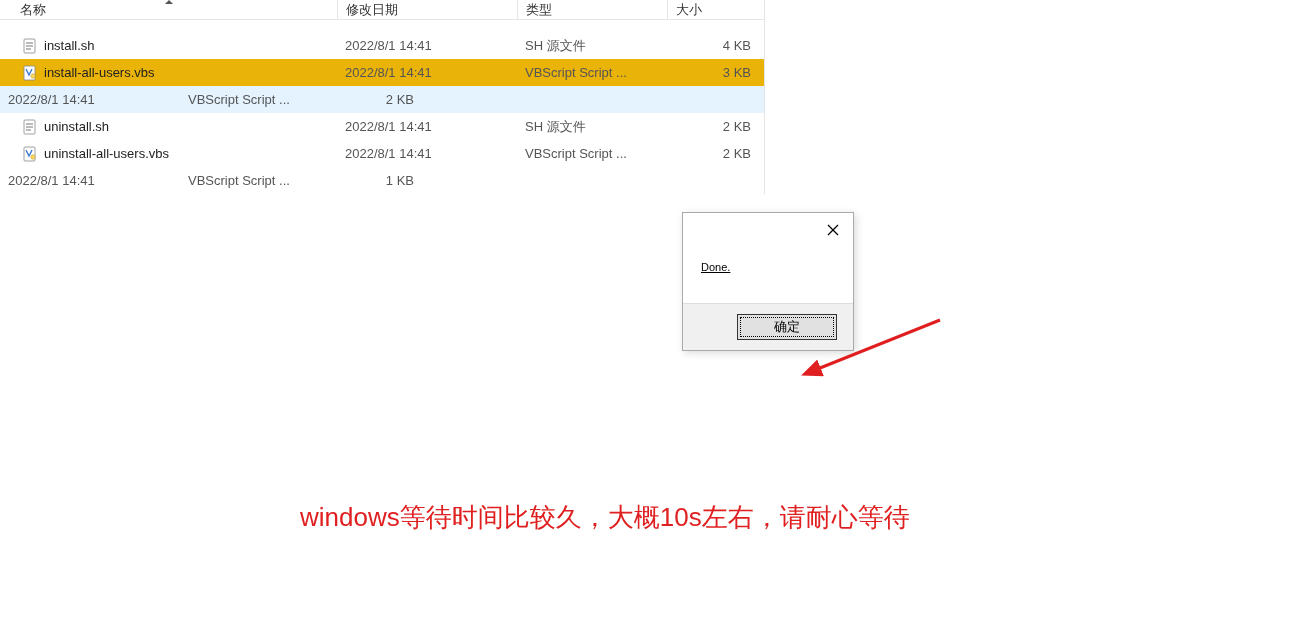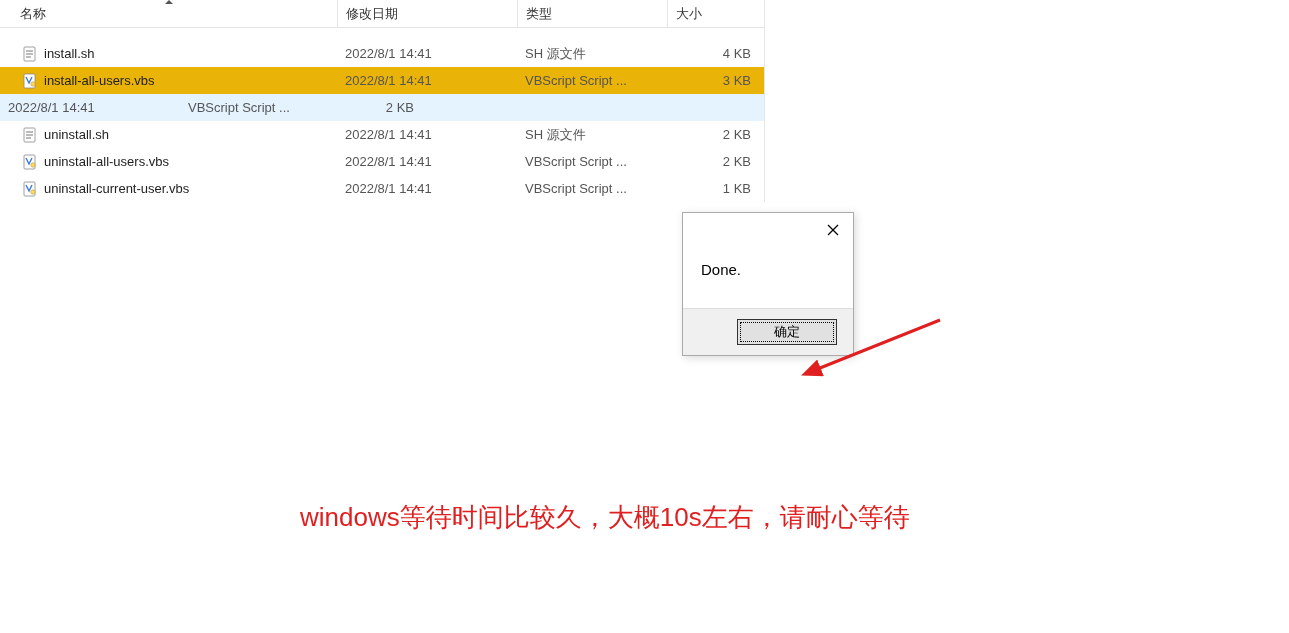--- a/index.html
+++ b/index.html
@@ -11,21 +11,21 @@
       width: 1289px;
       height: 633px;
       overflow: hidden;
     }
     .file-explorer {
       width: 765px;
       border-right: 1px solid #e5e5e5;
     }
     .columns-header {
       display: flex;
-      height: 28px;
+      height: 20px;
       align-items: center;
       border-bottom: 1px solid #e5e5e5;
       font-size: 13px;
       color: #333;
       text-align: right;
     }
     .col {
       padding: 0 8px;
       height: 100%;
       display: flex;
@@ -96,22 +96,23 @@
       width: 40px;
       height: 30px;
       display: flex;
       align-items: center;
       justify-content: center;
       font-size: 14px;
       cursor: pointer;
     }
     .dialog-body {
       padding: 14px 18px 30px 18px;
-      font-size: 15px;
+      font-size: 11px;
       font-family: Tahoma, sans-serif;
+      text-decoration: underline;
     }
     .dialog-footer {
       background: #f0f0f0;
       padding: 10px 16px;
       display: flex;
       justify-content: flex-end;
       border-top: 1px solid #ddd;
     }
     .ok-button {
       width: 100px;
@@ -220,30 +221,20 @@
               <circle cx="11" cy="11" r="2.2" fill="#ffd860" stroke="#c0a030" stroke-width="0.6"></circle>
             </svg>
           </span>
           <span>uninstall-all-users.vbs</span>
         </div>
         <div class="cell cell-date">2022/8/1 14:41</div>
         <div class="cell cell-type">VBScript Script ...</div>
         <div class="cell cell-size">2 KB</div>
       </div>
       <div class="file-row">
-        <div class="cell cell-name">
-          <span class="file-icon">
-            <svg width="16" height="16" viewBox="0 0 16 16">
-              <rect x="2" y="1" width="11" height="14" rx="1" fill="#fff" stroke="#888" stroke-width="0.8"></rect>
-              <path d="M4 4 L7 10 L10 4" stroke="#3a7bd5" stroke-width="1.4" fill="none"></path>
-              <circle cx="11" cy="11" r="2.2" fill="#ffd860" stroke="#c0a030" stroke-width="0.6"></circle>
-            </svg>
-          </span>
-          <span>uninstall-current-user.vbs</span>
-        </div>
         <div class="cell cell-date">2022/8/1 14:41</div>
         <div class="cell cell-type">VBScript Script ...</div>
         <div class="cell cell-size">1 KB</div>
       </div>
     </div>
 </div>
 
 <div class="dialog">
   <div class="dialog-titlebar">
     <div class="close-btn">

